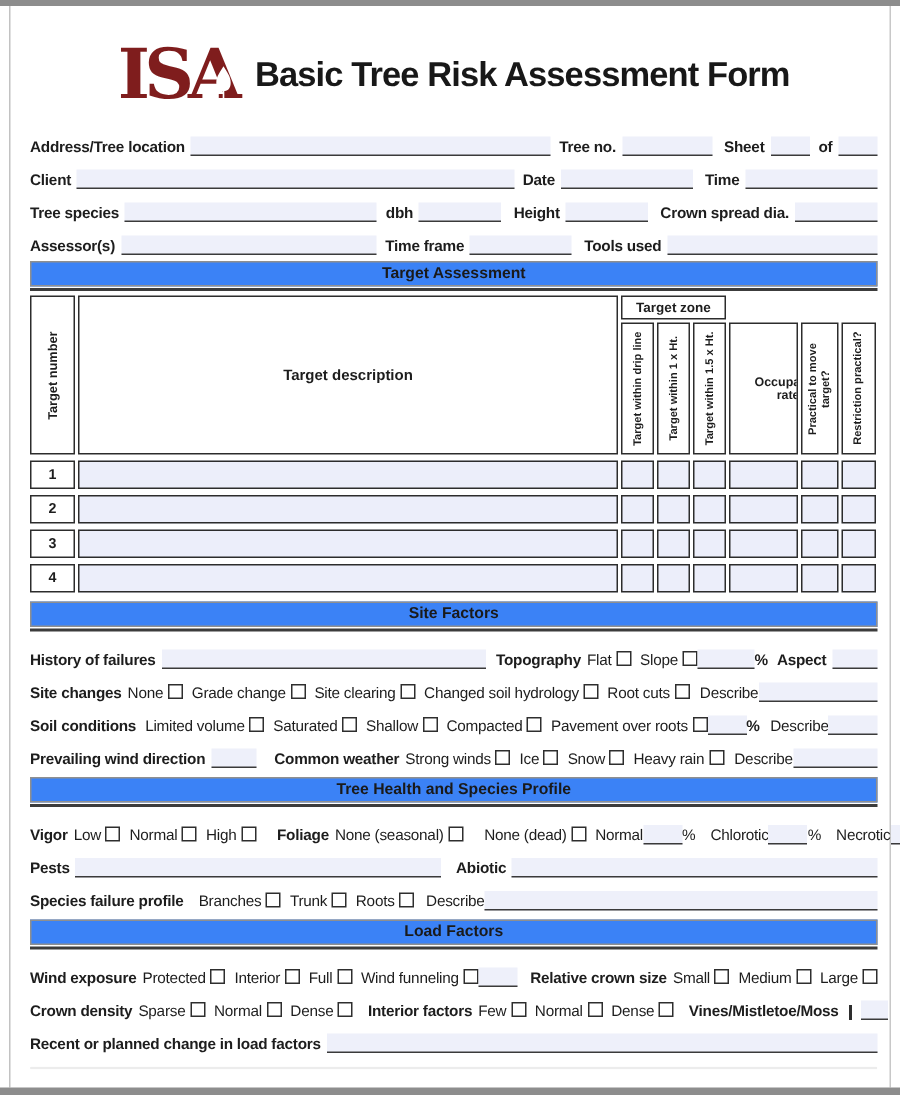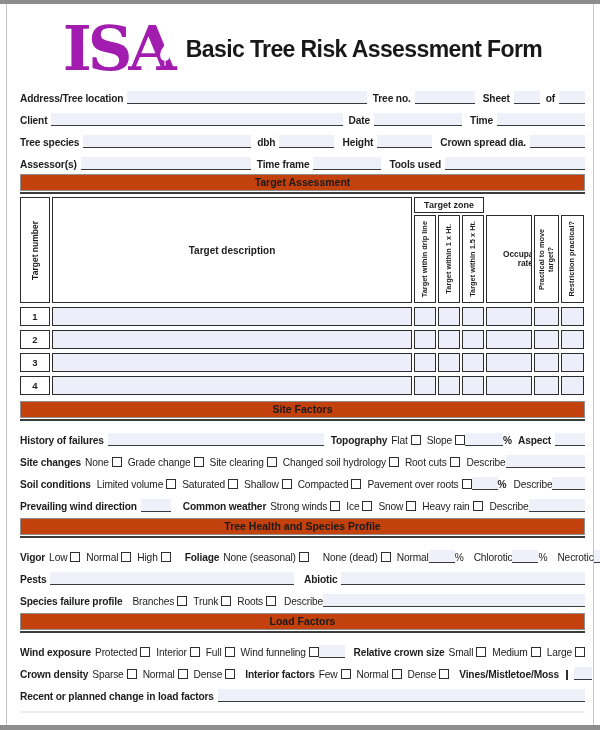--- a/index.html
+++ b/index.html
@@ -11,38 +11,38 @@
   
   .frame-top{position:absolute;top:0;left:0;right:0;height:4px;background:#8d8d8d;}
   .frame-bottom{position:absolute;bottom:0;left:0;right:0;height:5px;background:#8d8d8d;}
   .frame-left{position:absolute;top:4px;bottom:5px;left:6px;width:1px;background:#c2c2c2;}
   .frame-right{position:absolute;top:4px;bottom:5px;right:6px;width:1px;background:#c8c8c8;}
 
   .content{position:absolute;left:20px;right:15px;top:4px;}
 
   
   .form-header{display:flex;justify-content:center;align-items:center;gap:9px;margin:20px 0 8px 0;height:50px;}
-  .logo{font-family:"DejaVu Serif",serif;font-weight:bold;font-size:62px;line-height:46px;letter-spacing:-4px;color:#a21caf;position:relative;padding-right:4px;}
+  .logo{font-family:"DejaVu Serif",serif;font-weight:bold;font-size:46px;line-height:46px;letter-spacing:-4px;color:#7f1d1d;position:relative;padding-right:4px;}
   .logo .leaf{position:absolute;right:6px;bottom:6px;width:12px;height:22px;}
   .form-title{font-size:23px;font-weight:bold;letter-spacing:-0.6px;color:#181818;}
 
   
   .iline{display:flex;align-items:flex-end;font-size:10.2px;height:22px;white-space:nowrap;letter-spacing:-0.15px;}
   .lbl{font-weight:bold;flex-shrink:0;padding-right:4px;}
   .plain{font-weight:normal;flex-shrink:0;}
   .fill{border-bottom:1.5px solid #3a3a3a;background:#eef0fa;height:12px;flex-shrink:1;}
   .grow{flex:1 1 auto;min-width:18px;}
   .w26{width:26px;flex-shrink:0;} .w30{width:30px;flex-shrink:0;} .w38{width:38px;flex-shrink:0;}
   .w55{width:55px;flex-shrink:0;} .w60{width:60px;flex-shrink:0;} .w68{width:68px;flex-shrink:0;}
   .w88{width:88px;flex-shrink:0;}
   .opt{font-weight:normal;margin-left:6px;flex-shrink:0;}
   .cb{display:inline-block;width:8px;height:8px;border:1.3px solid #2e2e2e;background:#fff;margin-left:3px;vertical-align:-1px;}
 
   
-  .sbar{margin-top:4px;background:#c2410c;border:1px solid #8f8f8f;text-align:center;font-weight:bold;font-size:10.5px;height:15px;line-height:15px;color:#1a1a1a;}
+  .sbar{margin-top:4px;background:#3b82f6;border:1px solid #8f8f8f;text-align:center;font-weight:bold;font-size:10.5px;height:15px;line-height:15px;color:#1a1a1a;}
   .drule{height:0;border-bottom:2px solid #3c3c3c;margin:1px 0 3px 0;}
 
   
   .ttable{width:550px;}
   .thead{display:grid;grid-template-columns:30px 360px 22px 22px 22px 46px 25px 23px;grid-template-rows:16px 88px;gap:2px;}
   .hcell{border:1.6px solid #2c2c2c;background:#fff;display:flex;align-items:center;justify-content:center;overflow:hidden;}
   .span2{grid-row:1 / span 2;}
   .rot{writing-mode:vertical-rl;transform:rotate(180deg);font-weight:bold;font-size:7.4px;line-height:1.2;text-align:center;letter-spacing:0;}
   .rot-num{writing-mode:vertical-rl;transform:rotate(180deg);font-weight:bold;font-size:8.5px;line-height:1.2;text-align:center;}
   .desc-h{font-weight:bold;font-size:10px;}

